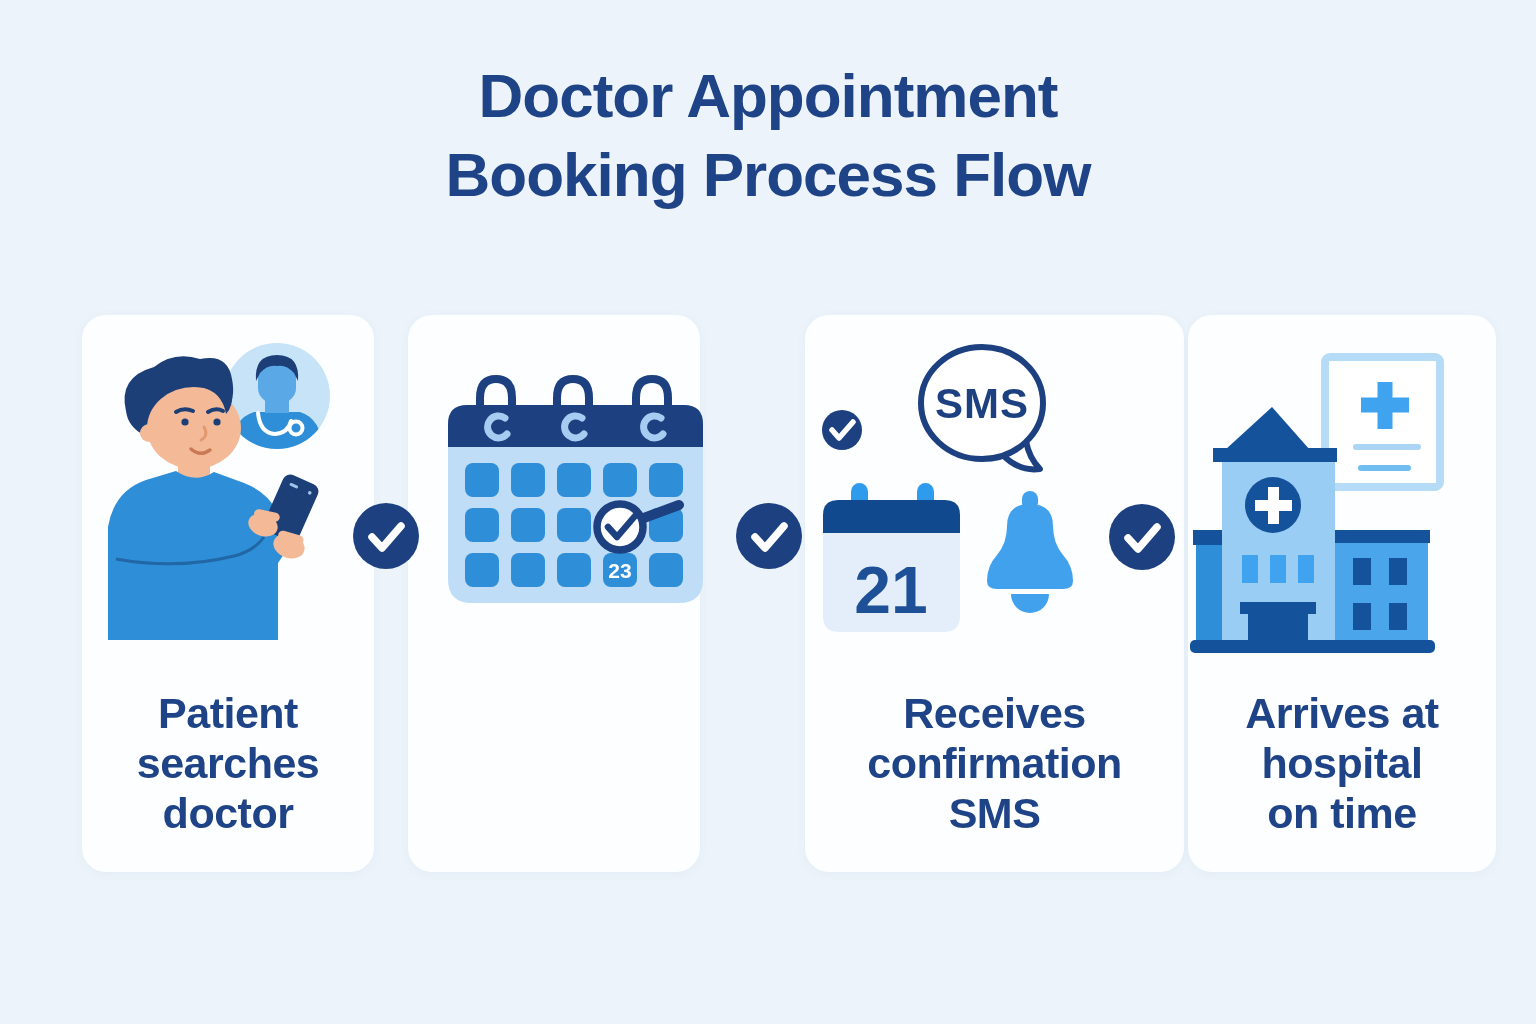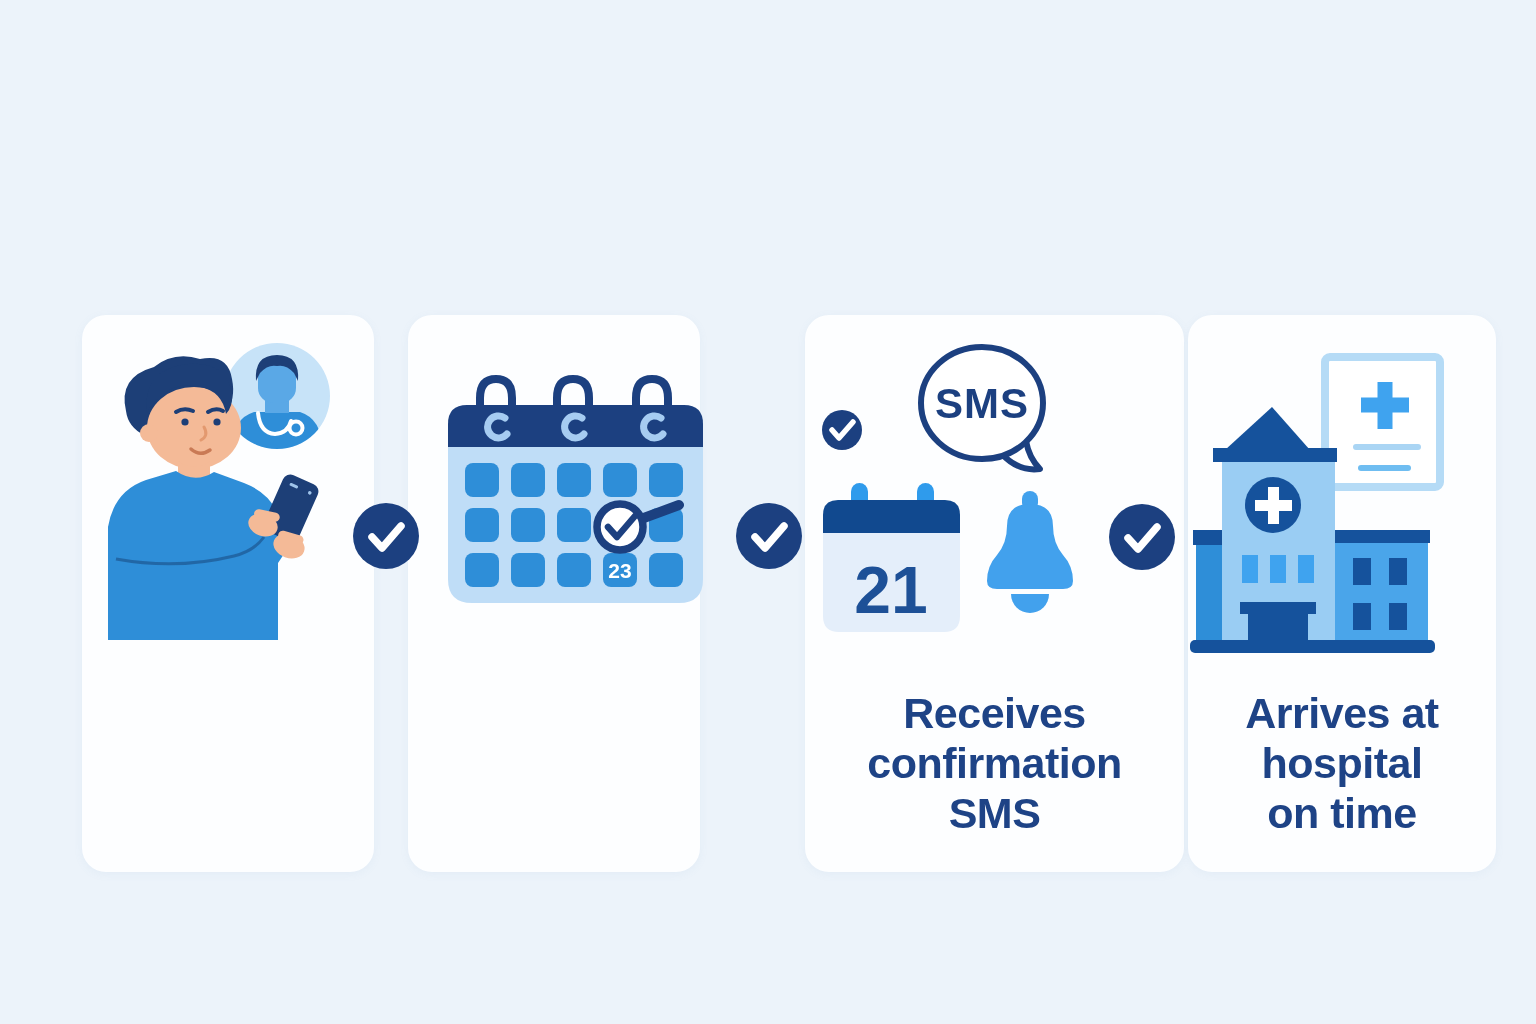--- a/index.html
+++ b/index.html
@@ -38,20 +38,24 @@
   .f-docl1{fill:var(--doc_line1)} .f-docl2{fill:var(--doc_line2)}
   .s-navy{stroke:var(--navy)} .s-white{stroke:var(--white)} .s-curl{stroke:var(--curl_blue)}
   .s-doc{stroke:var(--doc_border)} .s-hair{stroke:var(--hair_navy)}
   .svgtxt{font-family:"Liberation Sans","DejaVu Sans",sans-serif;font-weight:bold;text-anchor:middle;}
 </style>
 </head>
 <body>
 
 <div class="page">
 
+  <div class="title">
+    <div>Doctor Appointment</div>
+    <div>Booking Process Flow</div>
+  </div>
 
   <section class="card c1">
     <svg width="292" height="557" viewBox="0 0 292 557">
       <g>
         <circle cx="195" cy="81" r="53" class="f-bubble"></circle>
         <clipPath id="bclip">
             <circle cx="195" cy="81" r="53"></circle>
           </clipPath>
         <g clip-path="url(#bclip)">
           <path d="M150 134 Q150 104 172 97 L218 97 Q240 104 240 134 Z" class="f-blue"></path>
@@ -82,20 +86,23 @@
           <rect x="190" y="162" width="38" height="62" rx="8" class="f-hair"></rect>
           <rect x="198" y="170" width="9" height="3" rx="1.5" fill="#9fc4ea"></rect>
           <circle cx="220" cy="171.5" r="1.8" fill="#9fc4ea"></circle>
         </g>
         <rect x="172" y="196" width="26" height="9" rx="4.5" class="f-skin" transform="rotate(12 185 200)"></rect>
         <ellipse cx="181" cy="210" rx="15" ry="11" class="f-skin" transform="rotate(18 181 210)"></ellipse>
         <rect x="196" y="218" width="26" height="9" rx="4.5" class="f-skin" transform="rotate(16 209 222)"></rect>
         <ellipse cx="207" cy="231" rx="16" ry="12" class="f-skin" transform="rotate(20 207 231)"></ellipse>
       </g>
     </svg>
+    <div class="card-label">Patient
+searches
+doctor</div>
   </section>
 
   <section class="card c2">
     <svg width="340" height="557" viewBox="0 0 340 557">
       <g>
         <path d="M72 102 L72 83 Q72 64 88 64 Q104 64 104 83 L104 102" fill="none" class="s-navy" stroke-width="8" stroke-linecap="round"></path>
         <path d="M149 102 L149 83 Q149 64 165 64 Q181 64 181 83 L181 102" fill="none" class="s-navy" stroke-width="8" stroke-linecap="round"></path>
         <path d="M228 102 L228 83 Q228 64 244 64 Q260 64 260 83 L260 102" fill="none" class="s-navy" stroke-width="8" stroke-linecap="round"></path>
       </g>
       <path d="M40 132 L40 109 Q40 90 59 90 L276 90 Q295 90 295 109 L295 132 Z" class="f-navy"></path>

